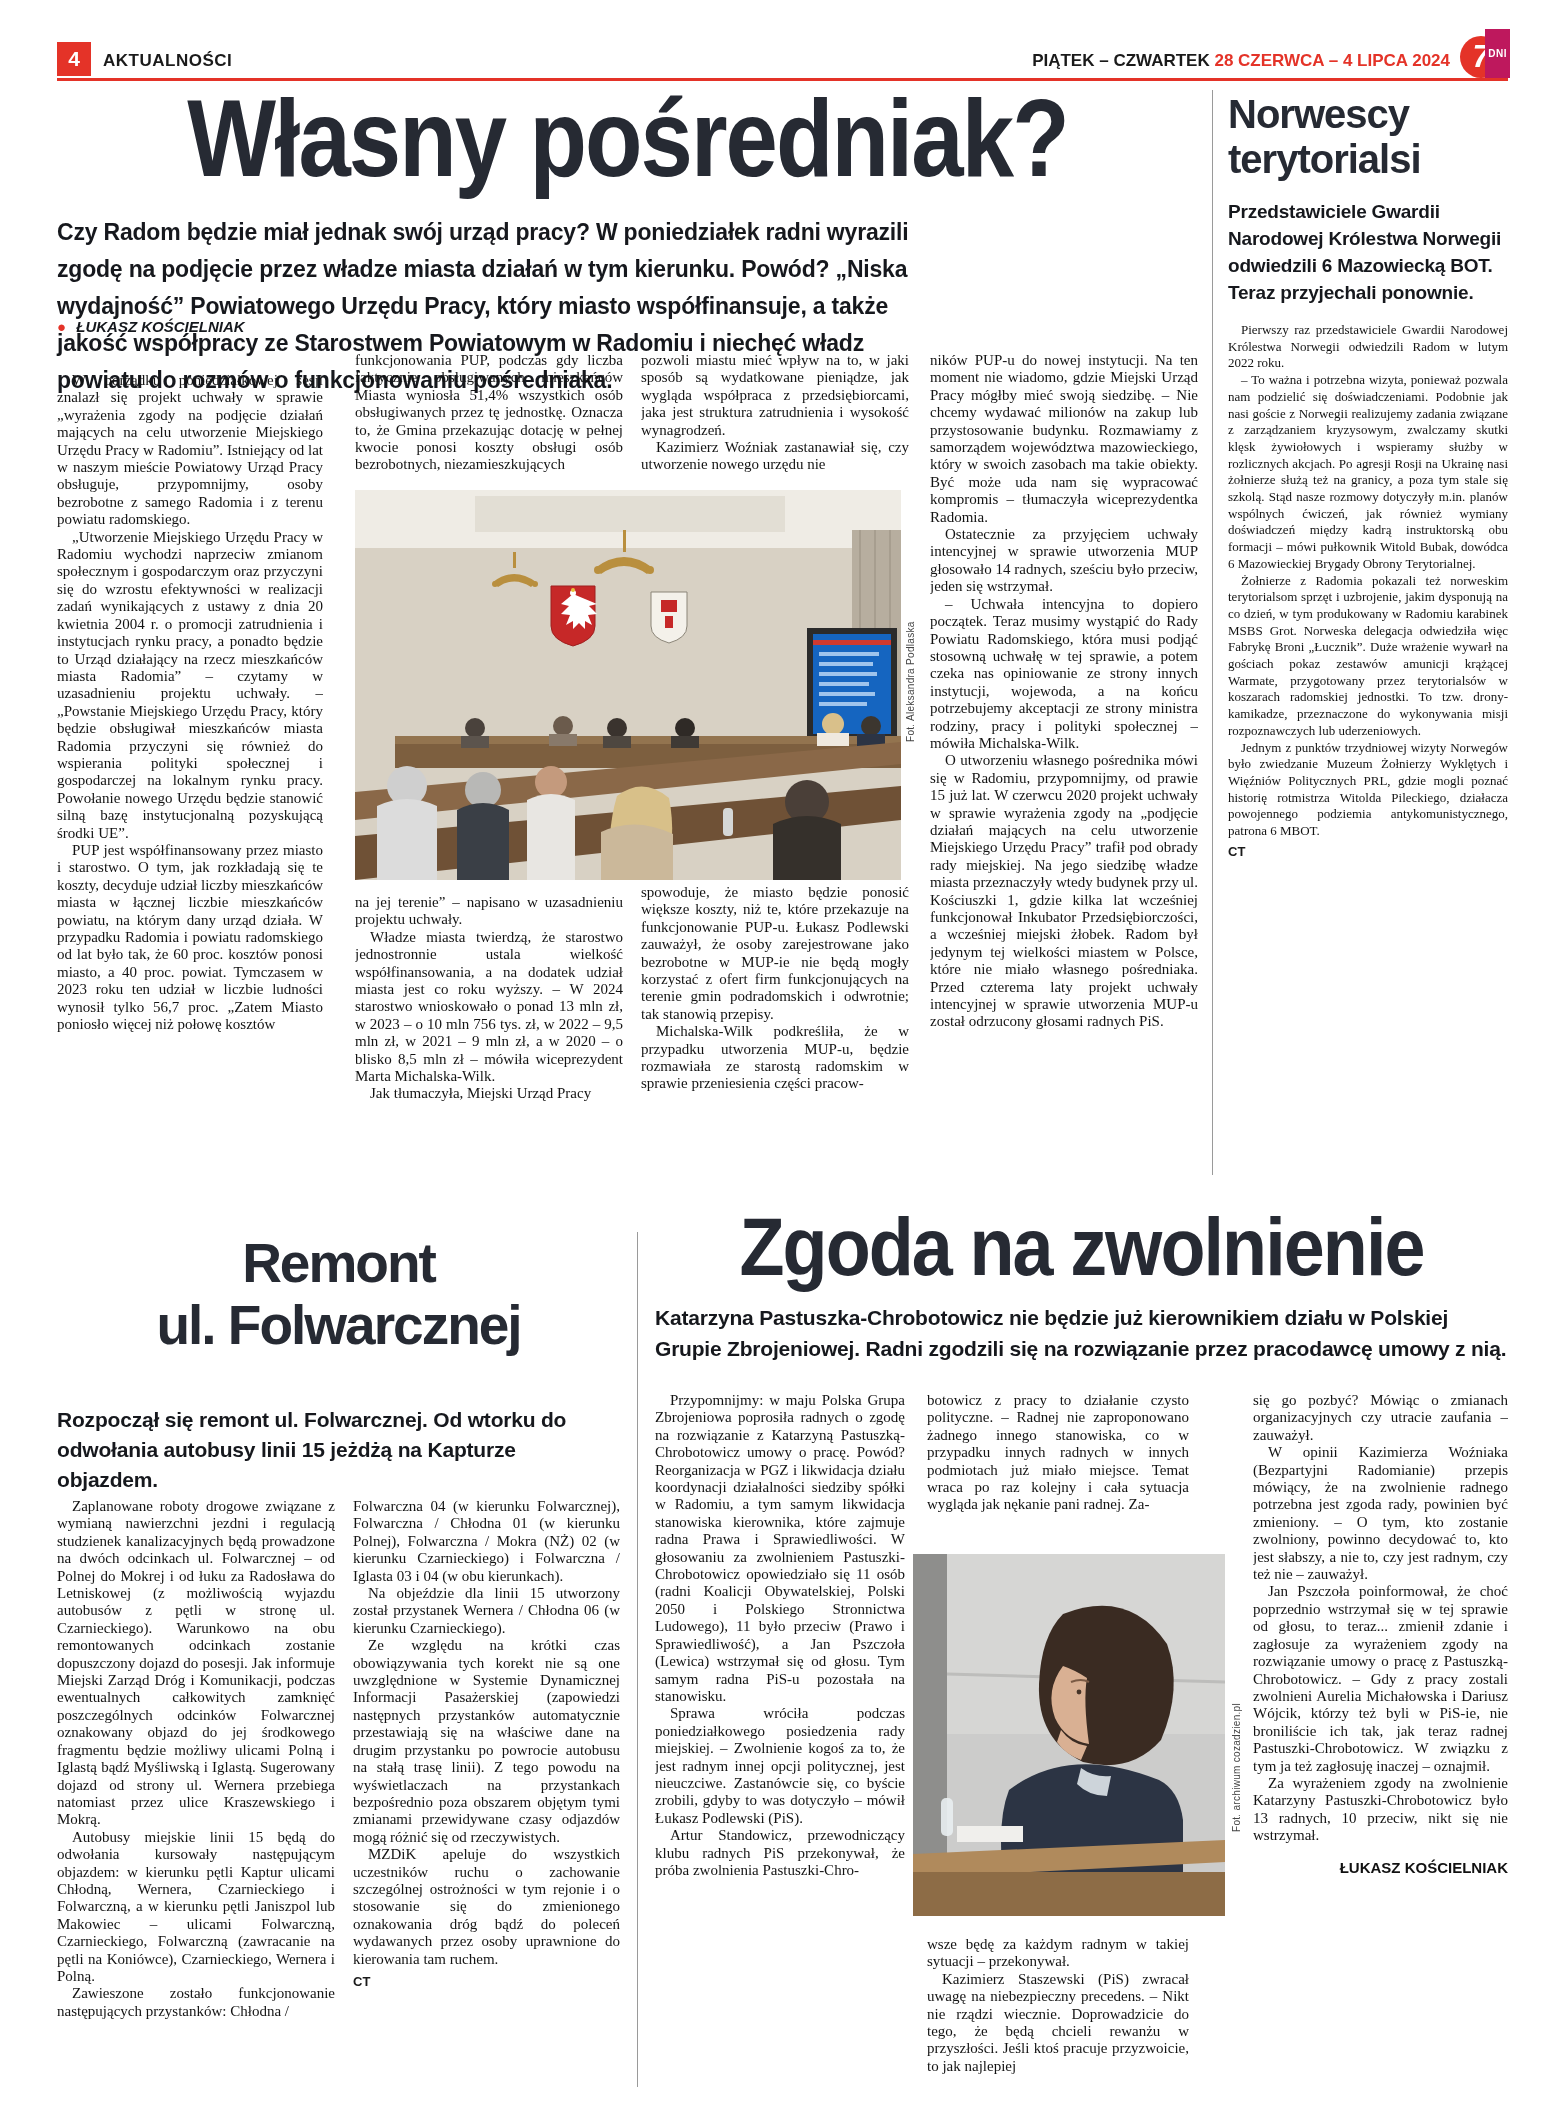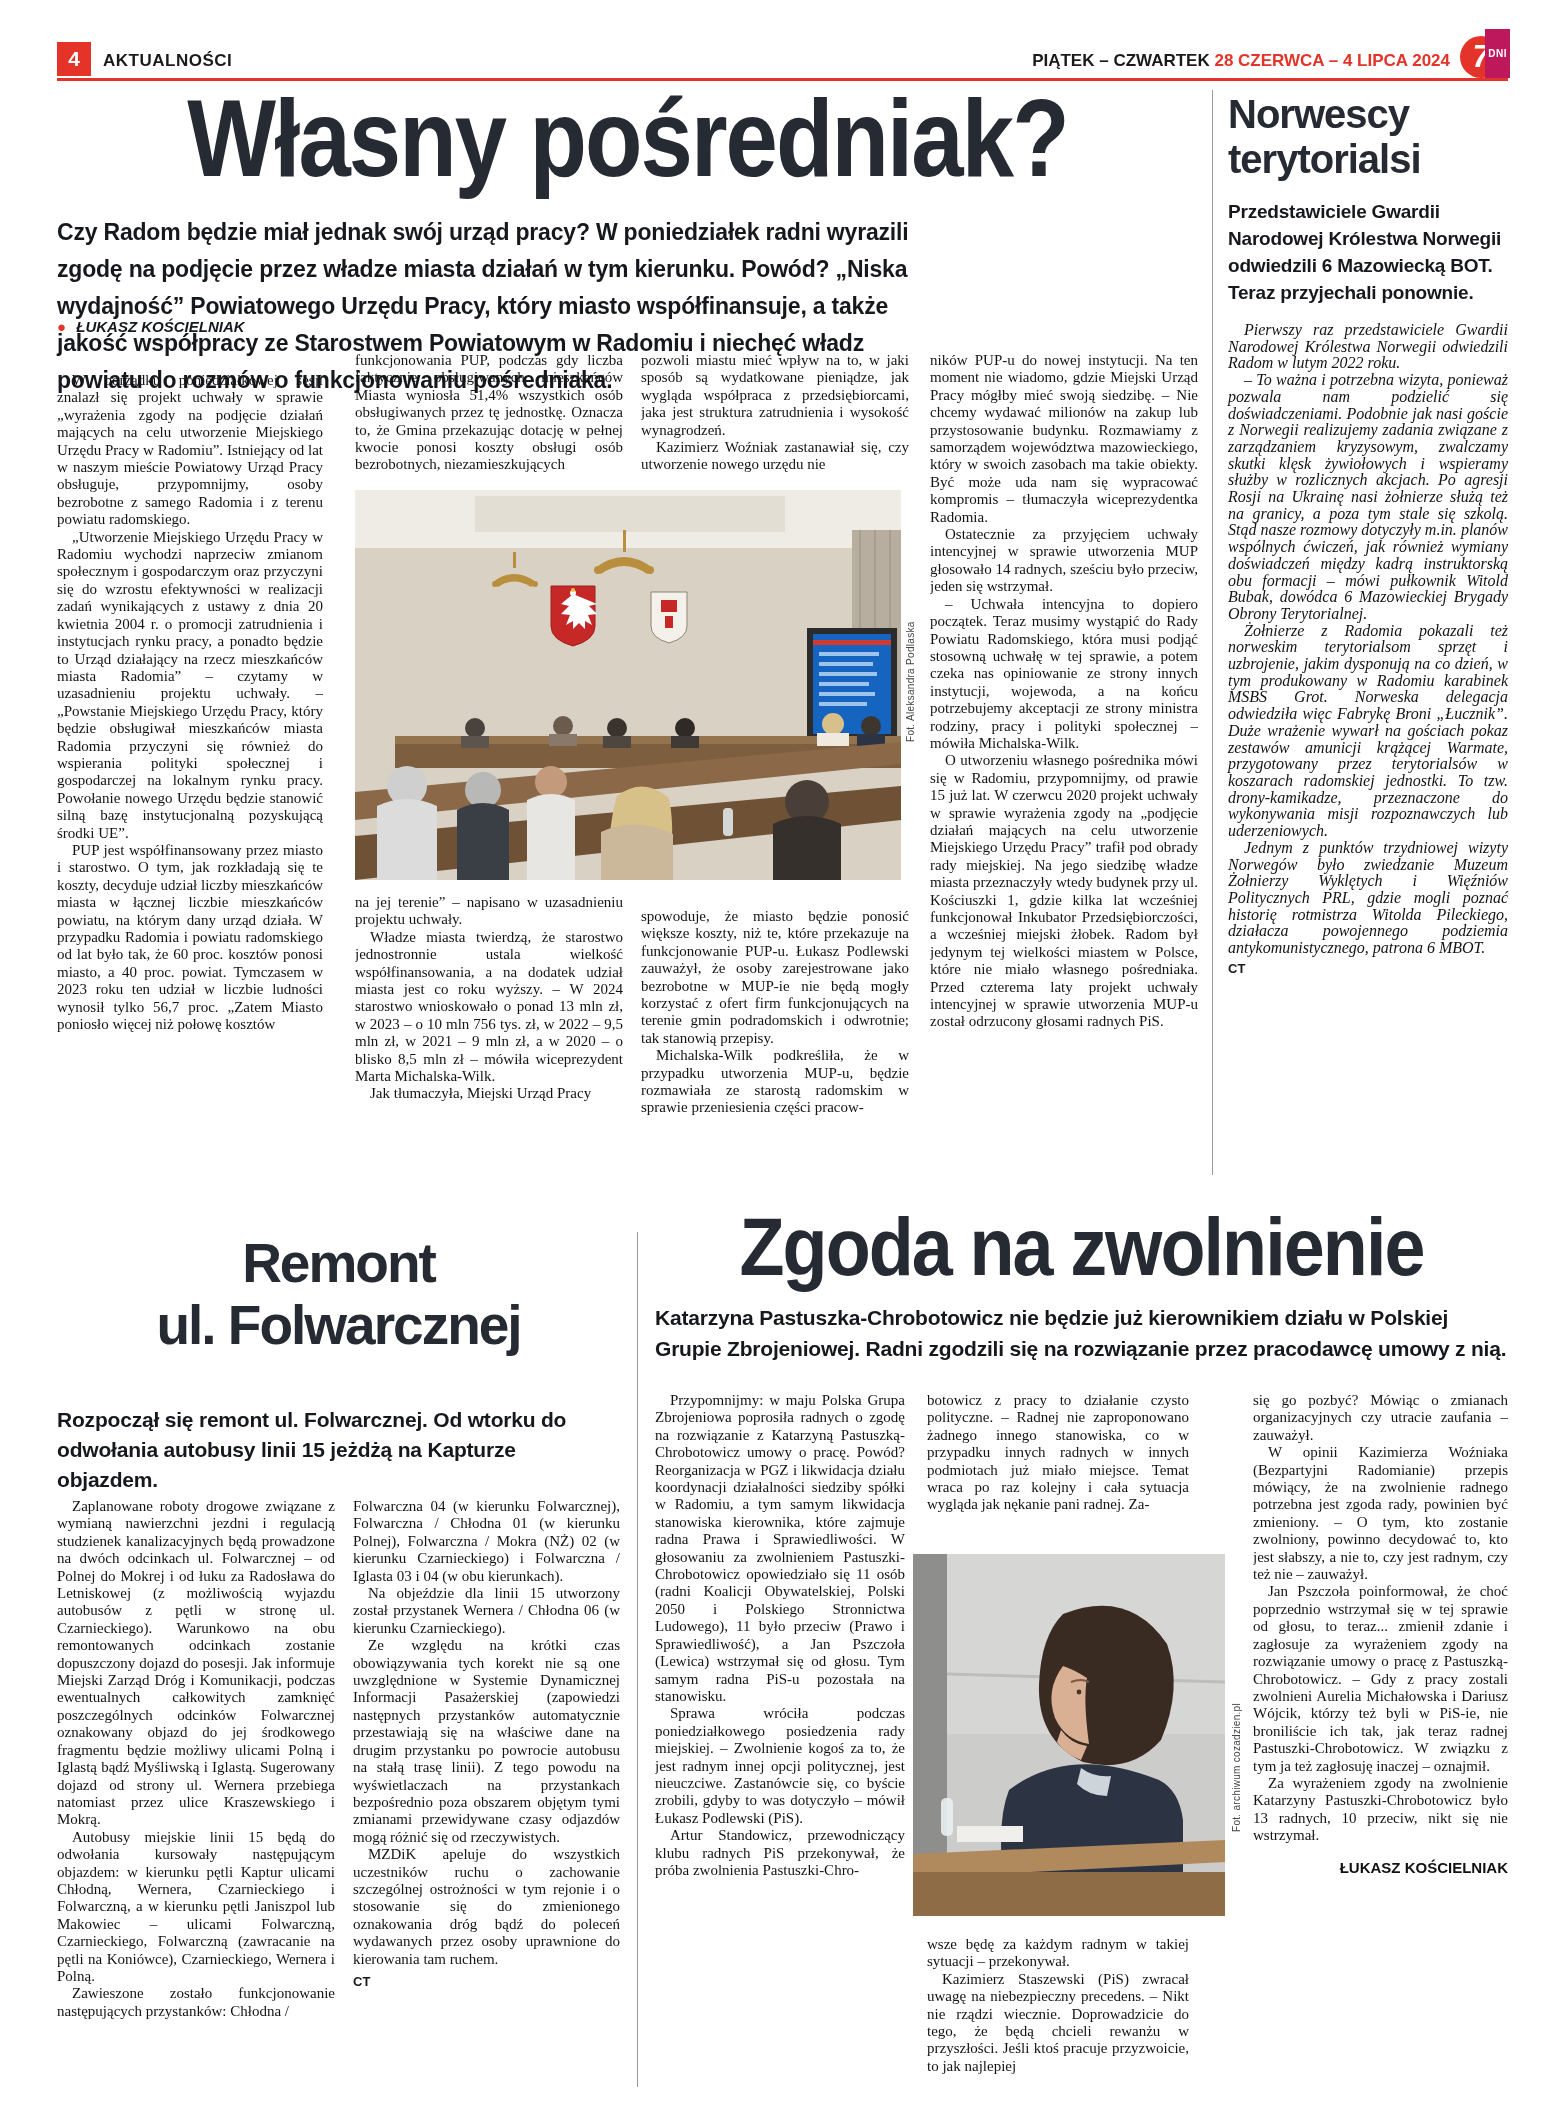--- a/index.html
+++ b/index.html
@@ -32,21 +32,21 @@
   .main-lead{position:absolute;left:57px;top:214px;width:855px;font-size:23px;line-height:37px;}
   .byline{position:absolute;left:57px;top:318px;font-size:15px;font-weight:bold;color:#15181d;font-style:italic;}
   .byline .dot{color:#e43328;font-size:15px;margin-right:6px;}
   .main-body{position:absolute;left:57px;top:352px;width:1141px;height:823px;}
   .mb-col{position:absolute;overflow:hidden;}
   .photo1{position:absolute;left:298px;top:138px;width:546px;height:390px;overflow:hidden;background:#d9d2c5;}
   
   .sidebar{position:absolute;left:1228px;top:92px;width:280px;}
   .sb-headline{font-size:40px;line-height:45px;letter-spacing:-1px;}
   .sb-lead{margin-top:16px;font-size:19px;line-height:27px;}
-  .sb-body{margin-top:16px;font-size:16px;line-height:16.7px;font-style:italic;}
+  .sb-body{margin-top:16px;font-size:13px;line-height:16.7px;}
   
   .remont-headline{position:absolute;left:57px;top:1232px;width:563px;text-align:center;font-size:55px;line-height:62px;}
   .remont-lead{position:absolute;left:57px;top:1405px;width:555px;font-size:21px;line-height:30px;}
   .remont-c1{position:absolute;left:57px;top:1498px;width:278px;height:592px;overflow:hidden;}
   .remont-c2{position:absolute;left:353px;top:1498px;width:267px;height:592px;overflow:hidden;}
   .zgoda-headline{position:absolute;left:655px;top:1205px;width:853px;text-align:center;font-size:76px;
                   transform:scale(.97,1.08);transform-origin:center top;}
   .zgoda-lead{position:absolute;left:655px;top:1302px;width:853px;font-size:21px;line-height:31px;}
   .zgoda-body{position:absolute;left:655px;top:1392px;width:853px;height:700px;}
   .zg-col{position:absolute;overflow:hidden;}
@@ -163,21 +163,21 @@
             <path d="M418 334 q34 -16 68 0 v56 h-68 z" fill="#35302b"></path>
           <rect x="368" y="318" width="10" height="28" rx="4" fill="#e8eef2" opacity=".85"></rect>
         </g>
       </svg>
     </div>
     <div class="vcaption" style="left:848px;top:240px;height:150px">Fot. Aleksandra Podlaska</div>
 
     <div class="serif mb-col" style="left:298px;top:542px;width:268px;height:281px">na jej terenie” – napisano w uzasadnieniu projektu uchwały.
  Władze miasta twierdzą, że starostwo jednostronnie ustala wielkość współfinansowania, a na dodatek udział miasta jest co roku wyższy. – W 2024 starostwo wnioskowało o ponad 13 mln zł, w 2023 – o 10 mln 756 tys. zł, w 2022 – 9,5 mln zł, w 2021 – 9 mln zł, a w 2020 – o blisko 8,5 mln zł – mówiła wiceprezydent Marta Michalska-Wilk.
  Jak tłumaczyła, Miejski Urząd Pracy</div>
-    <div class="serif mb-col" style="left:584px;top:556px;width:268px;height:281px">spowoduje, że miasto będzie ponosić większe koszty, niż te, które przekazuje na funkcjonowanie PUP-u. Łukasz Podlewski zauważył, że osoby zarejestrowane jako bezrobotne w MUP-ie nie będą mogły korzystać z ofert firm funkcjonujących na terenie gmin podradomskich i odwrotnie; tak stanowią przepisy.
+    <div class="serif mb-col" style="left:584px;top:532px;width:268px;height:281px">spowoduje, że miasto będzie ponosić większe koszty, niż te, które przekazuje na funkcjonowanie PUP-u. Łukasz Podlewski zauważył, że osoby zarejestrowane jako bezrobotne w MUP-ie nie będą mogły korzystać z ofert firm funkcjonujących na terenie gmin podradomskich i odwrotnie; tak stanowią przepisy.
  Michalska-Wilk podkreśliła, że w przypadku utworzenia MUP-u, będzie rozmawiała ze starostą radomskim w sprawie przeniesienia części pracow-</div>
     <div class="serif mb-col" style="left:873px;top:0;width:268px;height:823px">ników PUP-u do nowej instytucji. Na ten moment nie wiadomo, gdzie Miejski Urząd Pracy mógłby mieć swoją siedzibę. – Nie chcemy wydawać milionów na zakup lub przystosowanie budynku. Rozmawiamy z samorządem województwa mazowieckiego, który w swoich zasobach ma takie obiekty. Być może uda nam się wypracować kompromis – tłumaczyła wiceprezydentka Radomia.
  Ostatecznie za przyjęciem uchwały intencyjnej w sprawie utworzenia MUP głosowało 14 radnych, sześciu było przeciw, jeden się wstrzymał.
  – Uchwała intencyjna to dopiero początek. Teraz musimy wystąpić do Rady Powiatu Radomskiego, która musi podjąć stosowną uchwałę w tej sprawie, a potem czeka nas opiniowanie ze strony innych instytucji, wojewoda, a na końcu potrzebujemy akceptacji ze strony ministra rodziny, pracy i polityki społecznej – mówiła Michalska-Wilk.
  O utworzeniu własnego pośrednika mówi się w Radomiu, przypomnijmy, od prawie 15 już lat. W czerwcu 2020 projekt uchwały w sprawie wyrażenia zgody na „podjęcie działań mających na celu utworzenie Miejskiego Urzędu Pracy” trafił pod obrady rady miejskiej. Na jego siedzibę władze miasta przeznaczyły wtedy budynek przy ul. Kościuszki 1, gdzie kilka lat wcześniej funkcjonował Inkubator Przedsiębiorczości, a wcześniej miejski żłobek. Radom był jedynym tej wielkości miastem w Polsce, które nie miało własnego pośredniaka. Przed czterema laty projekt uchwały intencyjnej w sprawie utworzenia MUP-u został odrzucony głosami radnych PiS.</div>
   </div>
 
   <div class="vline" style="left:1212px;top:90px;height:1085px"></div>
   <div class="sidebar">
     <div class="headline sb-headline">Norwescy terytorialsi</div>

